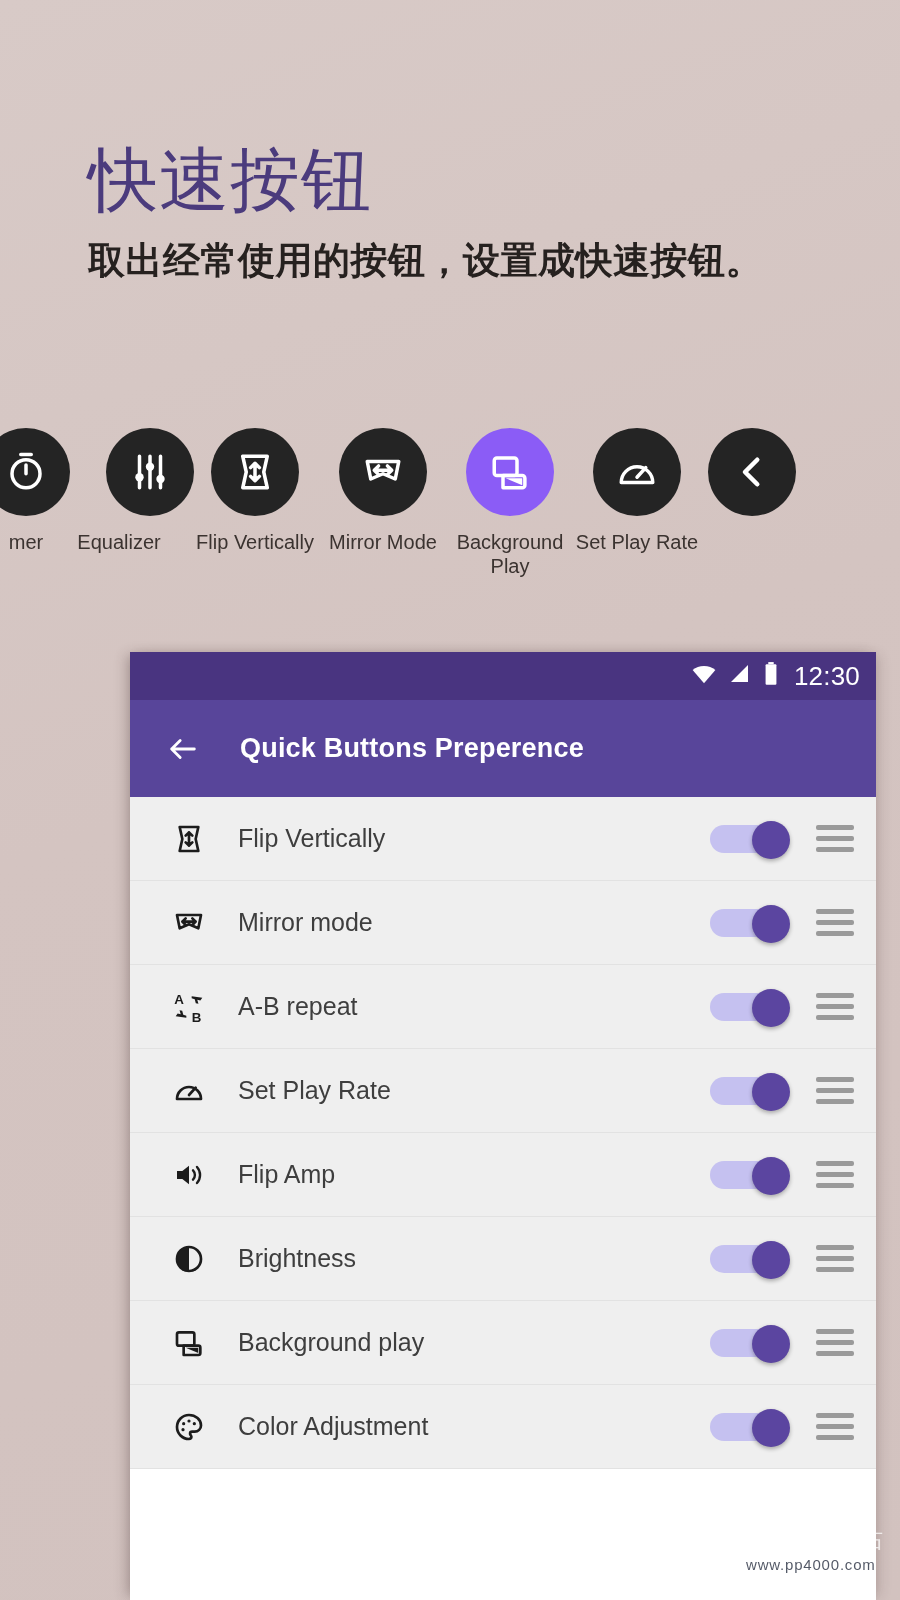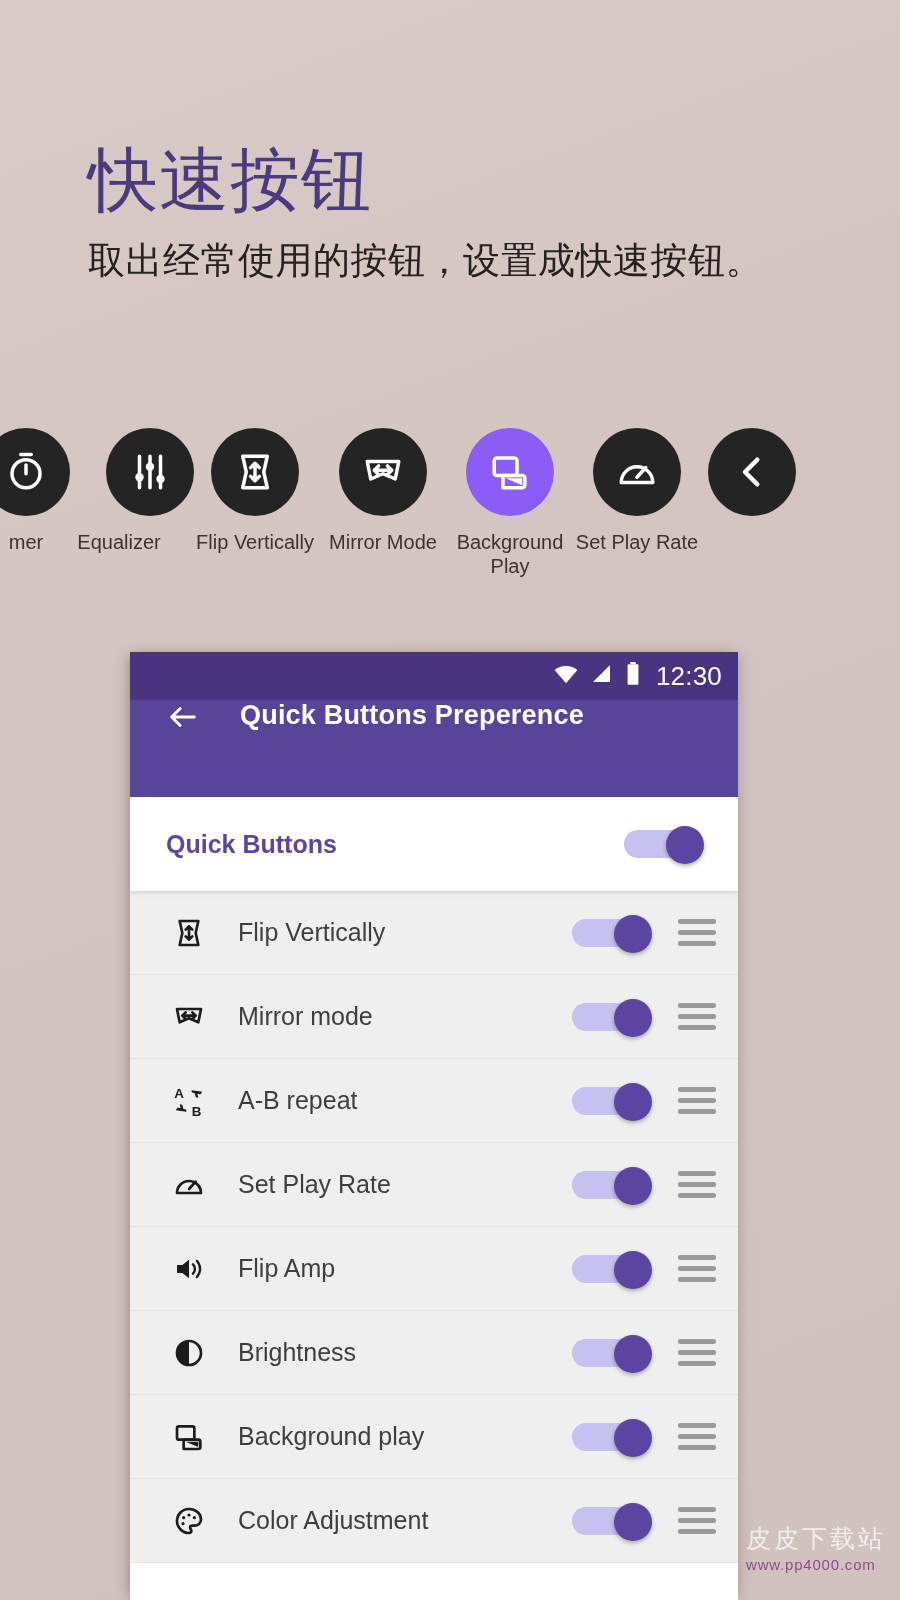--- a/index.html
+++ b/index.html
@@ -35,21 +35,21 @@
     line-height: 1.15;
     color: #4b3b7d;
     font-weight: 400;
     letter-spacing: 1px;
   }
   .subheadline {
     margin-top: 16px;
     font-size: 37px;
     line-height: 1.3;
     color: #26211f;
-    font-weight: 400;
+    font-weight: 700;
     letter-spacing: 0.5px;
   }
 
   
   .carousel {
     position: absolute;
     left: 0;
     top: 428px;
     width: 713px;
     height: 180px;
@@ -82,21 +82,21 @@
     text-align: center;
     width: 150px;
     font-weight: 400;
   }
 
   
   .phone {
     position: absolute;
     left: 130px;
     top: 652px;
-    width: 608px;
+    width: 746px;
     height: 948px;
     background: #ffffff;
     box-shadow: -6px 0 12px -3px rgba(60,40,40,0.30),
                  6px 0 12px -3px rgba(60,40,40,0.18);
     overflow: hidden;
   }
 
   .statusbar {
     height: 48px;
     background: #493480;
@@ -111,21 +111,21 @@
     font-size: 26px;
     font-weight: 400;
     letter-spacing: 0.2px;
     margin-left: 4px;
   }
 
   .appbar {
     height: 97px;
     background: #58459a;
     display: flex;
-    align-items: flex-start;
+    align-items: center;
     padding-left: 36px;
     gap: 40px;
   }
   .appbar-title {
     color: #ffffff;
     font-size: 27px;
     font-weight: bold;
     letter-spacing: 0.2px;
   }
   .back-arrow { cursor: pointer; display: flex; }
@@ -242,21 +242,21 @@
     justify-content: center;
   }
   .wm-text { display: flex; flex-direction: column; }
   .wm-cn {
     color: #ffffff;
     font-size: 25px;
     letter-spacing: 3px;
     line-height: 1.1;
   }
   .wm-url {
-    color: #701a75;
+    color: #0f172a;
     font-size: 15px;
     letter-spacing: 0.8px;
     margin-top: 3px;
   }
 </style>
 </head>
 <body>
 
 <div class="promo-bg"></div>
 
@@ -357,27 +357,20 @@
 
   <div class="appbar">
     <span class="back-arrow">
       <svg width="34" height="34" viewBox="0 0 24 24">
           <path fill="none" stroke="#fff" stroke-width="2" stroke-linecap="round" stroke-linejoin="round" d="M20 12H4m0 0 6-6m-6 6 6 6"></path>
         </svg>
     </span>
     <span class="appbar-title">Quick Buttons Preperence</span>
   </div>
 
-  <div class="master-row">
-    <span class="master-label">Quick Buttons</span>
-    <span class="switch">
-      <span class="track"></span>
-      <span class="thumb"></span>
-    </span>
-  </div>
 
   <div class="list">
       <div class="list-row">
         <div class="row-icon">
           <svg width="32" height="32" viewBox="0 0 24 24">
             <path fill="none" stroke="#1c1c1c" stroke-width="2" stroke-linecap="round" stroke-linejoin="round" d="M5 3h14l-2 9 2 9H5l2-9-2-9z"></path>
             <path fill="none" stroke="#1c1c1c" stroke-width="2" stroke-linecap="round" stroke-linejoin="round" d="M12 7v10M12 7l-2.5 2.5M12 7l2.5 2.5M12 17l-2.5-2.5M12 17l2.5-2.5"></path>
           </svg>
         </div>
         <div class="row-label">Flip Vertically</div>

